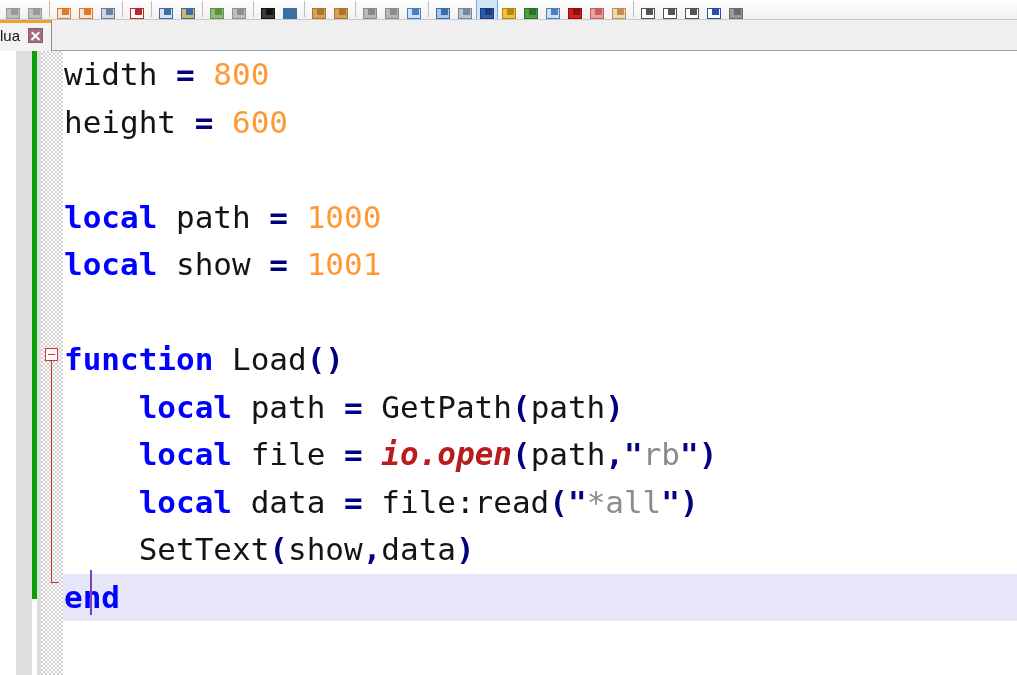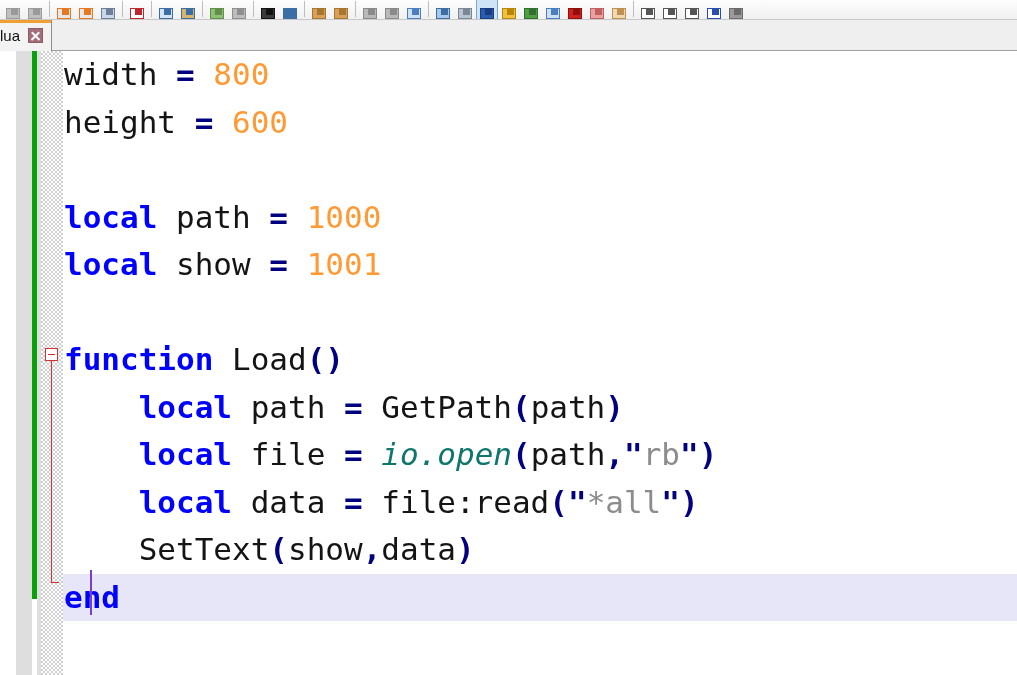--- a/index.html
+++ b/index.html
@@ -156,21 +156,21 @@
     position: absolute; left: 74px; top: 519px;
     width: 2px; height: 45px;
     background: #7a3fc4;
   }
 
   .kw   { color: #0000ff; font-weight: bold; }
   .op   { color: #000080; font-weight: bold; }
   .num  { color: #ff9933; }
   .str  { color: #8c8c8c; }
   .quo  { color: #000080; font-weight: bold; }
-  .lib  { color: #0f766e; font-weight: normal; font-style: italic; }
+  .lib  { color: #b91c1c; font-weight: bold; font-style: italic; }
   .id   { color: #141414; }
 </style>
 </head>
 <body>
 
 <div id="toolbar">
     <div class="tb-btn">
       <span class="ico">
         <i style="left: 2px; bottom: 0px; width: 14px; height: 11px; background: rgb(191, 191, 191); border: 1px solid rgb(154, 154, 154);"></i>
         <i style="left: 7px; bottom: 4px; width: 7px; height: 6px; background: rgb(154, 154, 154);"></i>

